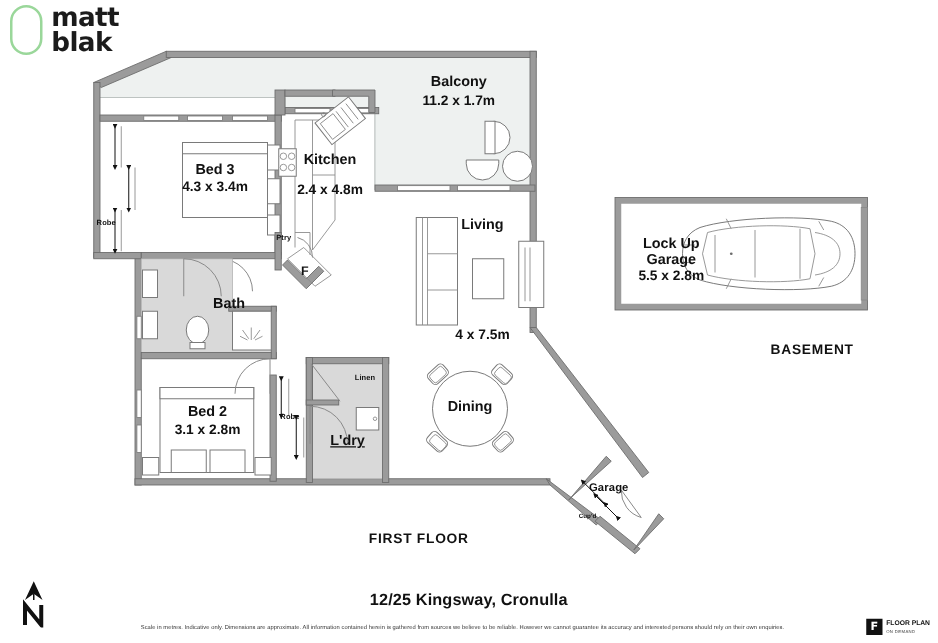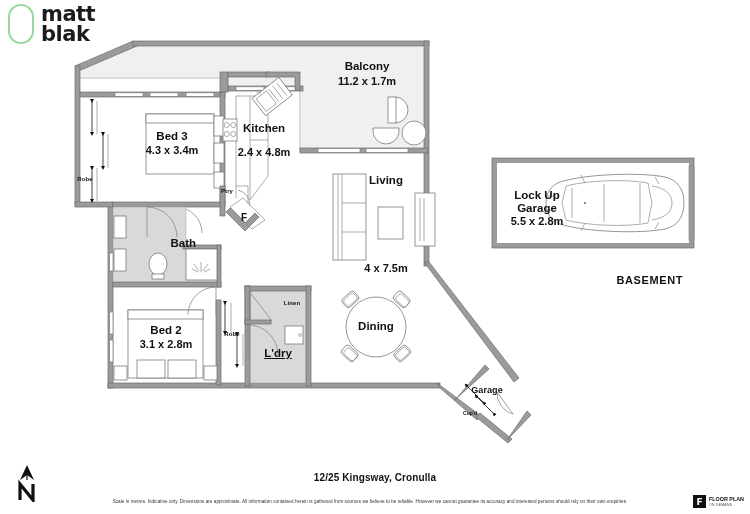--- a/index.html
+++ b/index.html
@@ -18,21 +18,21 @@
   
   svg.plan{position:absolute;left:0;top:0;width:750px;height:514px;}
 
   
   .lbl{position:absolute;text-align:center;color:#111;line-height:1.18;white-space:nowrap;}
   .lbl.room{font-size:11.5px;font-weight:bold;}
   .lbl.dim{font-size:11px;font-weight:bold;}
   .lbl.small{font-size:6px;font-weight:bold;letter-spacing:0.1px;}
   .lbl.tiny{font-size:5px;font-weight:bold;}
   .lbl.floor{font-size:11px;font-weight:bold;letter-spacing:0.6px;text-align:right;}
-  .lbl.addr{font-size:10px;font-weight:bold;letter-spacing:0.1px;}
+  .lbl.addr{font-size:13px;font-weight:bold;letter-spacing:0.1px;}
   .lbl.disc{font-size:4.6px;font-weight:normal;color:#333;letter-spacing:0.05px;}
 
   
   .fpod{position:absolute;right:6px;bottom:6px;display:flex;align-items:center;gap:3px;}
   .fpod-mark{width:13px;height:13px;background:#111;color:#fff;font-size:9px;font-weight:bold;
              display:flex;align-items:center;justify-content:center;font-family:"DejaVu Sans",sans-serif;}
   .fpod-txt{font-size:5.4px;font-weight:bold;line-height:6px;color:#111;}
   .fpod-txt span{display:block;font-size:3.4px;font-weight:normal;letter-spacing:0.3px;color:#444;}
 
   
@@ -334,20 +334,21 @@
   <div class="lbl small" style="left:212px;top:188px;width:30px;">Ptry</div>
   <div class="lbl small" style="left:234px;top:212px;width:20px;font-size:10px;">F</div>
   <div class="lbl small" style="left:274px;top:300px;width:36px;">Linen</div>
   <div class="lbl tiny" style="left:455px;top:411px;width:30px;">Cup'd</div>
 
   <div class="lbl room" style="left:500px;top:189px;width:74px;">Lock Up</div>
   <div class="lbl room" style="left:500px;top:202px;width:74px;">Garage</div>
   <div class="lbl dim" style="left:500px;top:215px;width:74px;">5.5 x 2.8m</div>
 
   <div class="lbl floor" style="left:505px;top:274px;width:178px;">BASEMENT</div>
+  <div class="lbl floor" style="left:185px;top:425px;width:190px;">FIRST FLOOR</div>
 
   <div class="lbl addr" style="left:225px;top:472px;width:300px;">12/25 Kingsway, Cronulla</div>
 
   <div class="lbl disc" style="left:40px;top:499px;width:660px;text-align:center;">Scale in metres. Indicative only. Dimensions are approximate. All information contained herein is gathered from sources we believe to be reliable. However we cannot guarantee its accuracy and interested persons should rely on their own enquiries.</div>
 
   <svg class="north" viewBox="0 0 26 38">
     <path d="M6,16 L13,1 L20,16 L13,11 Z" fill="#111"></path>
     <path d="M13,11 L13,16" stroke="#111" stroke-width="1.2"></path>
     <path d="M6,36 L6,20 L19,36 L19,20" stroke="#111" stroke-width="3.2" fill="none" stroke-linejoin="miter"></path>
   </svg>

